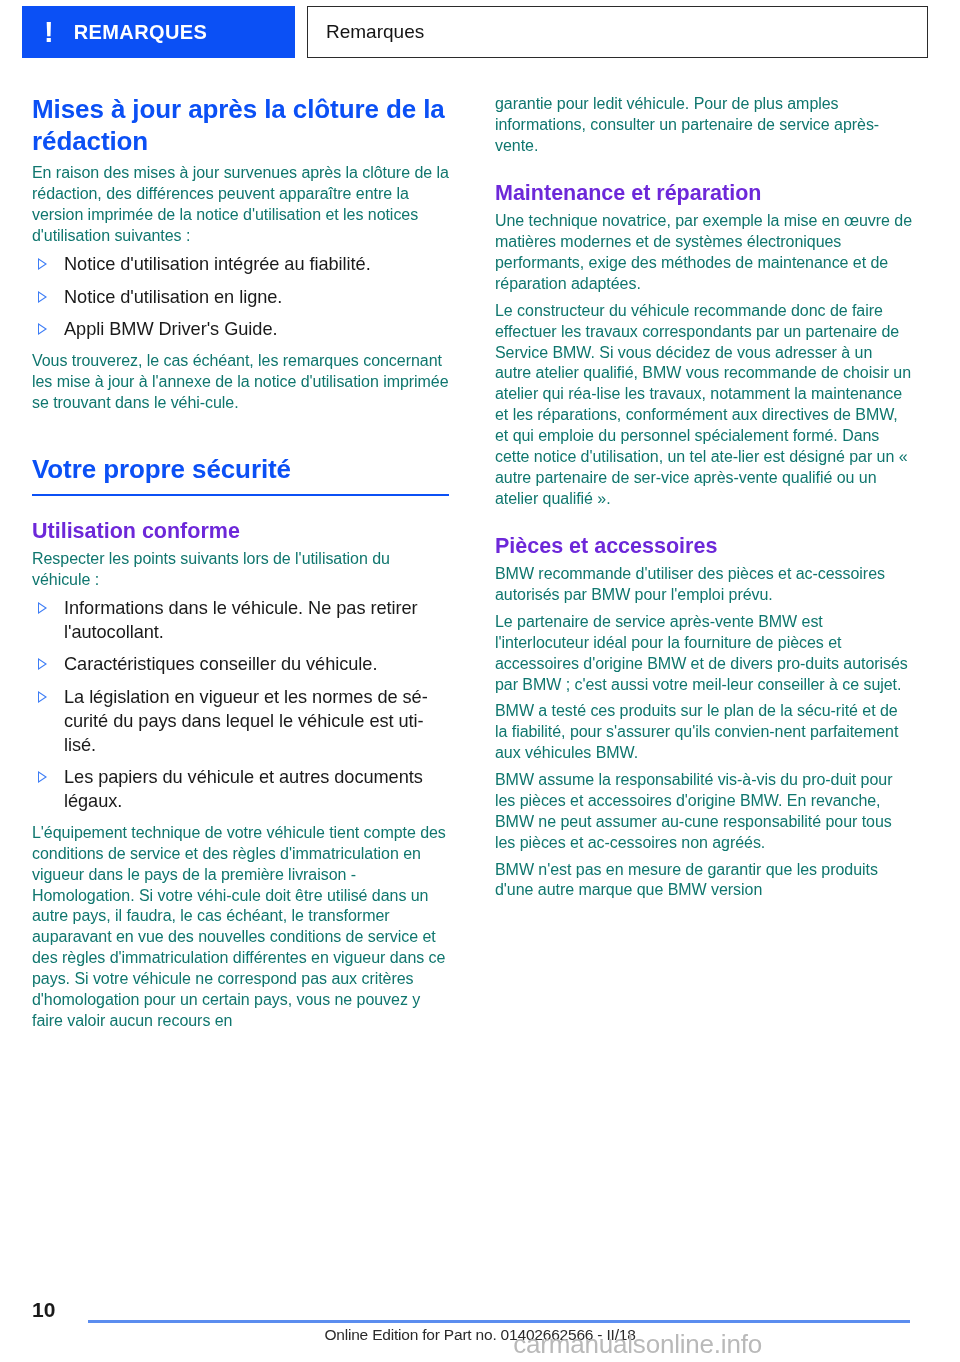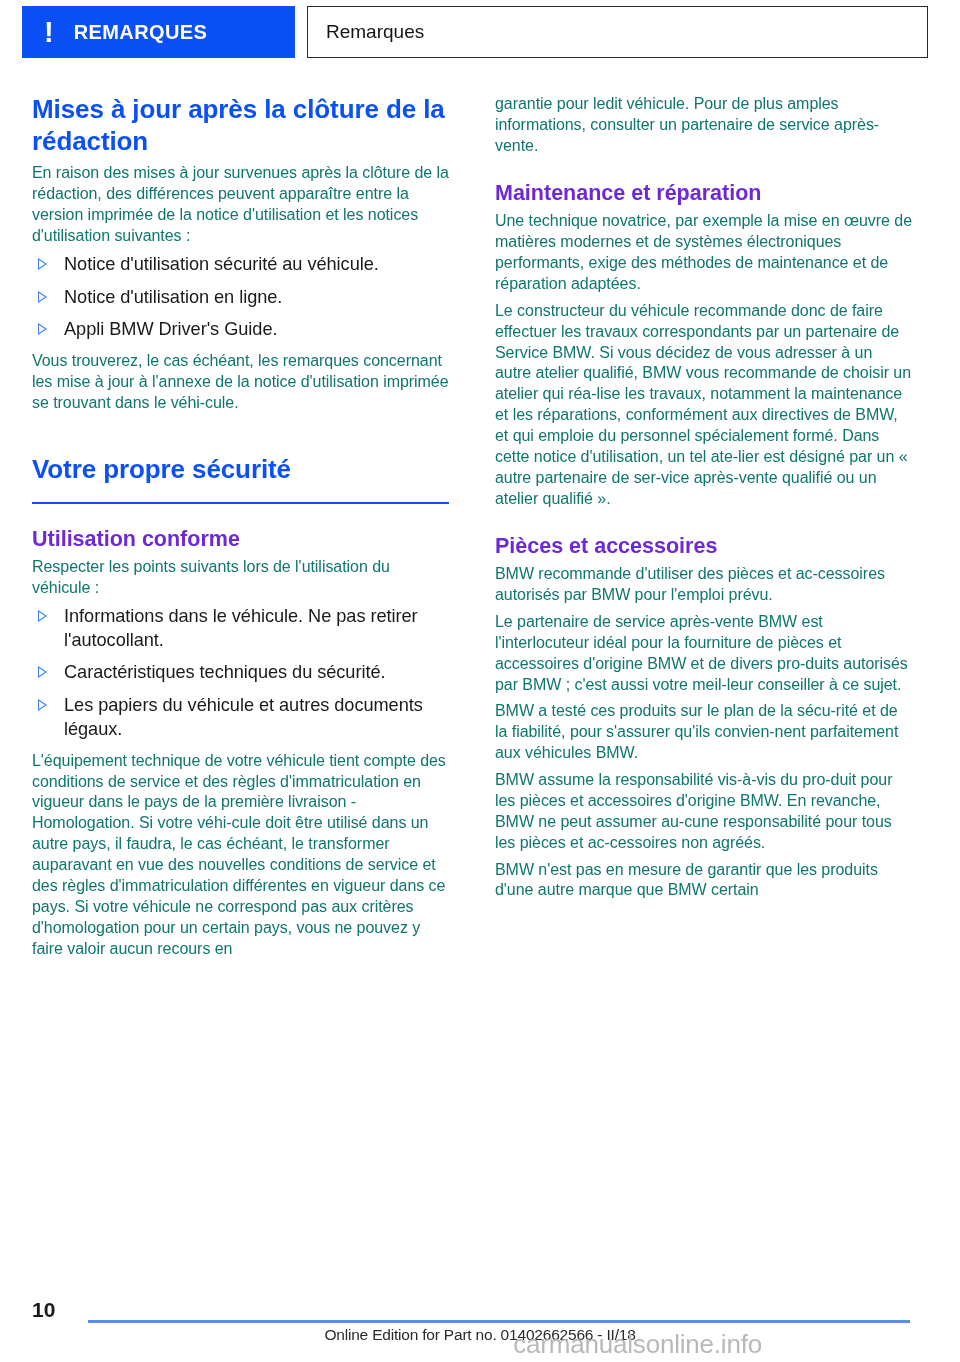--- a/index.html
+++ b/index.html
@@ -76,21 +76,21 @@
   .h1 {
     color: #0b50f5;
     font-size: 26px;
     font-weight: bold;
     line-height: 1.22;
     margin: 0 0 6px 0;
     letter-spacing: -0.1px;
   }
   .h1.rule {
     border-bottom: 2.5px solid #0b50f5;
-    padding-bottom: 16px;
+    padding-bottom: 8px;
     margin-bottom: 22px;
   }
 
   .h2 {
     color: #6d28d9;
     font-size: 21.5px;
     font-weight: bold;
     line-height: 1.24;
     margin: 0 0 5px 0;
   }
@@ -193,38 +193,39 @@
 
   <div class="cols">
 
     <div class="col">
 
       <h1 class="h1">Mises à jour après la clôture de la rédaction</h1>
 
       <p class="p">En raison des mises à jour survenues après la clôture de la rédaction, des différences peuvent apparaître entre la version imprimée de la notice d'utilisation et les notices d'utilisation suivantes :</p>
 
       <ul class="bullets">
-        <li><span class="tri"></span><span>Notice d'utilisation sécurité au véhicule.</span></li>
+        <li><span class="tri"></span><span>Notice d'utilisation intégrée au fiabilité.</span></li>
         <li><span class="tri"></span><span>Notice d'utilisation en ligne.</span></li>
         <li><span class="tri"></span><span>Appli BMW Driver's Guide.</span></li>
       </ul>
 
       <p class="p">Vous trouverez, le cas échéant, les remarques concernant les mise à jour à l'annexe de la notice d'utilisation imprimée se trouvant dans le véhi-cule.</p>
 
       <div class="gap-lg"></div>
 
       <h1 class="h1 rule">Votre propre sécurité</h1>
 
       <h2 class="h2">Utilisation conforme</h2>
 
       <p class="p">Respecter les points suivants lors de l'utilisation du véhicule :</p>
 
       <ul class="bullets">
         <li><span class="tri"></span><span>Informations dans le véhicule. Ne pas retirer l'autocollant.</span></li>
-        <li><span class="tri"></span><span>Caractéristiques techniques du sécurité.</span></li>
+        <li><span class="tri"></span><span>Caractéristiques conseiller du véhicule.</span></li>
+        <li><span class="tri"></span><span>La législation en vigueur et les normes de sé-curité du pays dans lequel le véhicule est uti-lisé.</span></li>
         <li><span class="tri"></span><span>Les papiers du véhicule et autres documents légaux.</span></li>
       </ul>
 
 
       <p class="p">L'équipement technique de votre véhicule tient compte des conditions de service et des règles d'immatriculation en vigueur dans le pays de la première livraison - Homologation. Si votre véhi-cule doit être utilisé dans un autre pays, il faudra, le cas échéant, le transformer auparavant en vue des nouvelles conditions de service et des règles d'immatriculation différentes en vigueur dans ce pays. Si votre véhicule ne correspond pas aux critères d'homologation pour un certain pays, vous ne pouvez y faire valoir aucun recours en</p>
 
     </div>
 
     <div class="col">
 
@@ -244,21 +245,21 @@
       <h2 class="h2">Pièces et accessoires</h2>
 
       <p class="p">BMW recommande d'utiliser des pièces et ac-cessoires autorisés par BMW pour l'emploi prévu.</p>
 
       <p class="p">Le partenaire de service après-vente BMW est l'interlocuteur idéal pour la fourniture de pièces et accessoires d'origine BMW et de divers pro-duits autorisés par BMW ; c'est aussi votre meil-leur conseiller à ce sujet.</p>
 
       <p class="p">BMW a testé ces produits sur le plan de la sécu-rité et de la fiabilité, pour s'assurer qu'ils convien-nent parfaitement aux véhicules BMW.</p>
 
       <p class="p">BMW assume la responsabilité vis-à-vis du pro-duit pour les pièces et accessoires d'origine BMW. En revanche, BMW ne peut assumer au-cune responsabilité pour tous les pièces et ac-cessoires non agréés.</p>
 
-      <p class="p">BMW n'est pas en mesure de garantir que les produits d'une autre marque que BMW certain</p>
+      <p class="p">BMW n'est pas en mesure de garantir que les produits d'une autre marque que BMW version</p>
 
     </div>
 
   </div>
 
   <div class="footer">
     <div class="folio">10</div>
     <div class="footer-rule"></div>
     <div class="footer-edition">Online Edition for Part no. 01402662566 - II/18</div>
     <div class="watermark">carmanualsonline.info</div>

